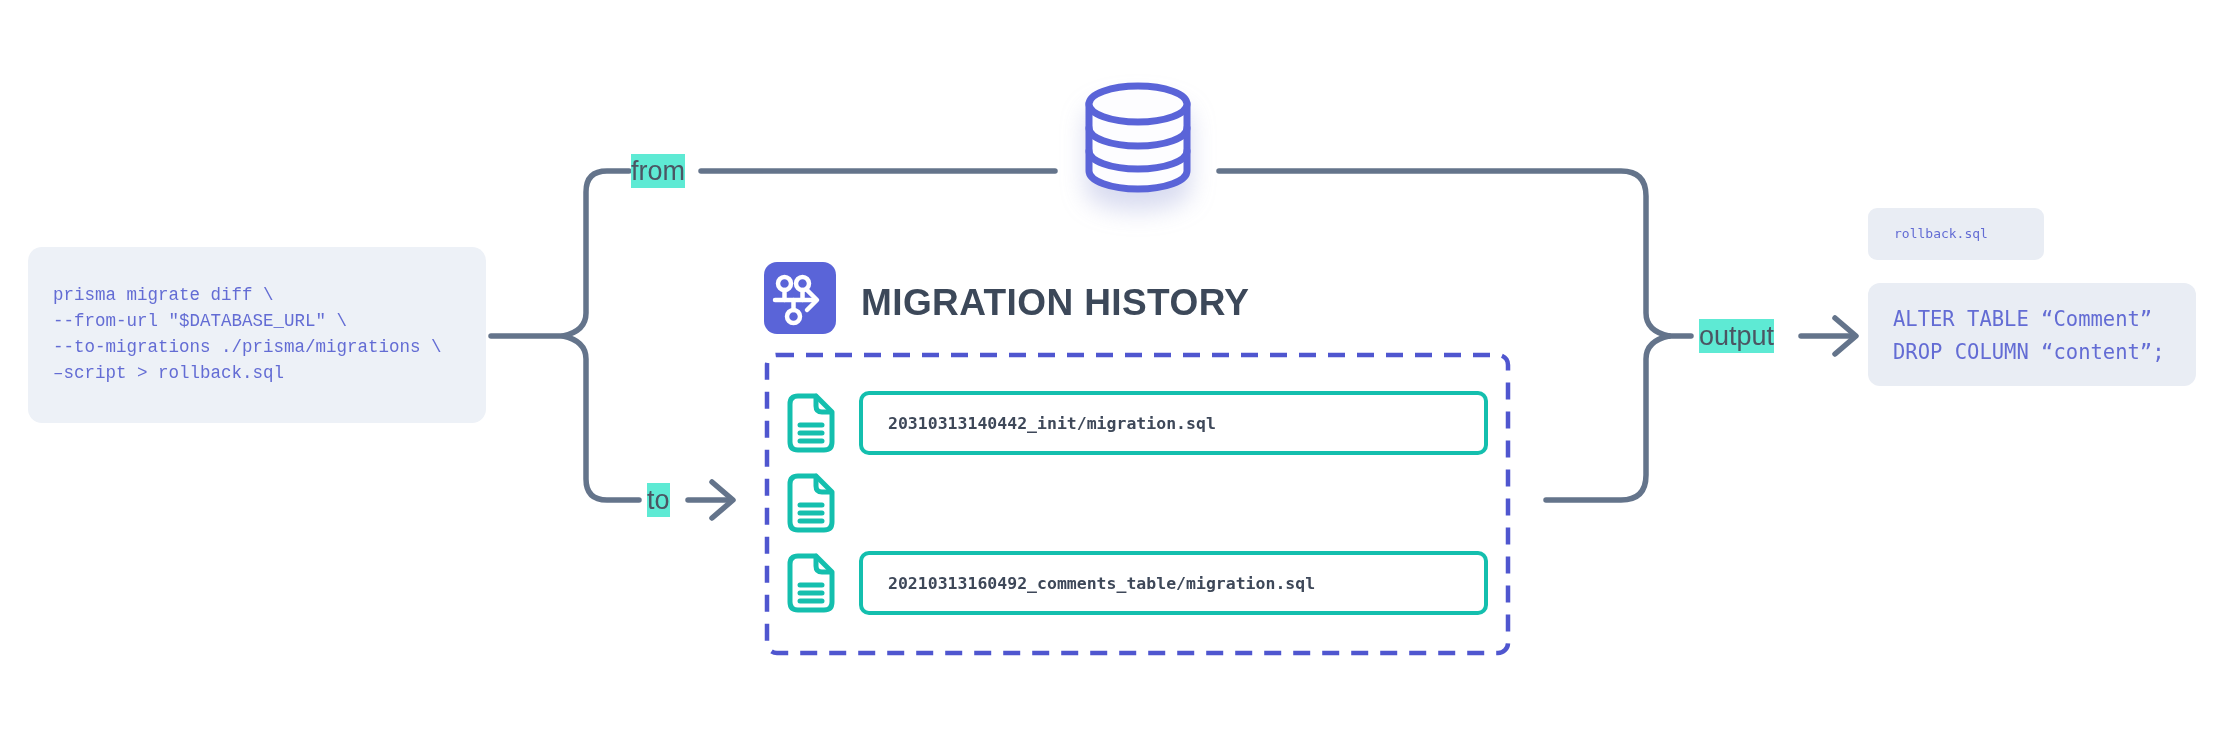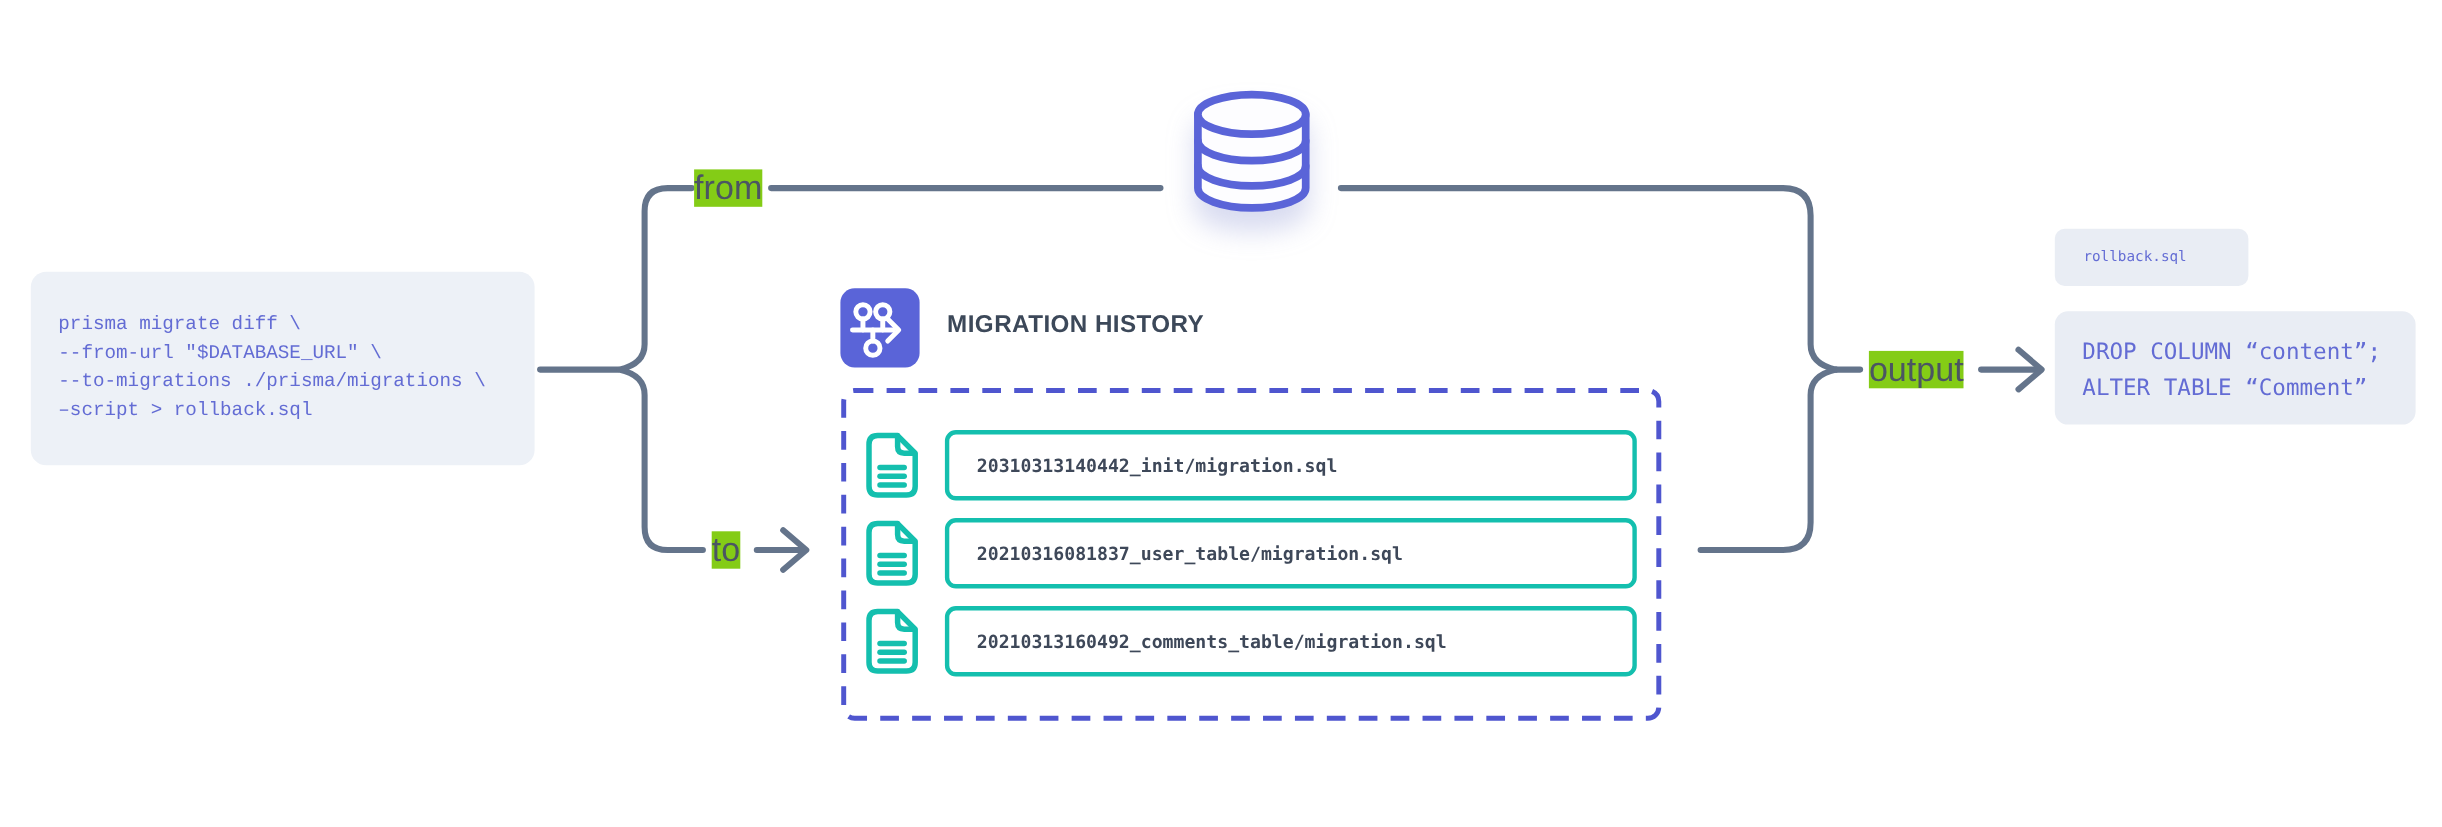--- a/index.html
+++ b/index.html
@@ -22,35 +22,35 @@
     font-size:17.5px;line-height:26px;white-space:pre;
     color:var(--c-code_text,#636cd4);
   }
 
   
   #wires{position:absolute;left:0;top:0;width:2220px;height:752px;}
   .db-shadow{filter:drop-shadow(0 18px 12px rgba(115,125,200,0.28));}
 
   
   .flow-label{
-    position:absolute;font-size:31px;line-height:34px;
-    color:var(--c-label_text,#4b5563);background:#84cc16;
+    position:absolute;font-size:27px;line-height:34px;
+    color:var(--c-label_text,#4b5563);background:#5eead4;
   }
   #label-from{left:631px;top:154px;}
   #label-to{left:647px;top:483px;}
   #label-output{left:1699px;top:319px;}
 
   
   .mh-icon{
     position:absolute;left:764px;top:262px;width:72px;height:72px;
     background:var(--c-indigo,#5a64d8);border-radius:13px;
   }
   .mh-title{
     position:absolute;left:861px;top:282px;
-    font-size:22px;font-weight:bold;letter-spacing:0.4px;
+    font-size:37px;font-weight:bold;letter-spacing:0.4px;
     color:var(--c-title_text,#3c4859);
   }
 
   
   .mig-row{position:absolute;left:786px;width:722px;height:52px;}
   .row-1{top:391px;} .row-2{top:471px;} .row-3{top:551px;}
   .mig-file-icon{position:absolute;left:0;top:1px;width:50px;height:62px;}
   .mig-box{
     position:absolute;left:73px;top:0;width:629px;height:64px;
     box-sizing:border-box;border:4px solid var(--c-teal,#14bfae);
@@ -151,37 +151,34 @@
   </div>
 
   <div class="mig-row row-2">
     <svg class="mig-file-icon" viewBox="0 0 50 62" fill="none" stroke-width="5" stroke-linecap="round" stroke-linejoin="round" stroke="#14bfae">
       <path d="M 30 4 H 12 Q 4 4 4 12 V 50 Q 4 58 12 58 H 38 Q 46 58 46 50 V 20 L 30 4"></path>
       <path d="M 30 5 V 14 Q 30 20 36 20 H 45"></path>
       <path d="M 14 33 H 36"></path>
         <path d="M 14 41 H 36"></path>
         <path d="M 14 49 H 36"></path>
     </svg>
-    <div class="mig-box">
-      <span>20210316081837_user_table/migration.sql</span>
-    </div>
   </div>
 
   <div class="mig-row row-3">
     <svg class="mig-file-icon" viewBox="0 0 50 62" fill="none" stroke-width="5" stroke-linecap="round" stroke-linejoin="round" stroke="#14bfae">
       <path d="M 30 4 H 12 Q 4 4 4 12 V 50 Q 4 58 12 58 H 38 Q 46 58 46 50 V 20 L 30 4"></path>
       <path d="M 30 5 V 14 Q 30 20 36 20 H 45"></path>
       <path d="M 14 33 H 36"></path>
         <path d="M 14 41 H 36"></path>
         <path d="M 14 49 H 36"></path>
     </svg>
     <div class="mig-box">
       <span>20210313160492_comments_table/migration.sql</span>
     </div>
   </div>
 
   <div class="file-tag">rollback.sql</div>
   <div class="sql-block">
+    <div class="code-line">ALTER TABLE “Comment”</div>
     <div class="code-line">DROP COLUMN “content”;</div>
-    <div class="code-line">ALTER TABLE “Comment”</div>
   </div>
 
 </div>
 
 </body></html>

